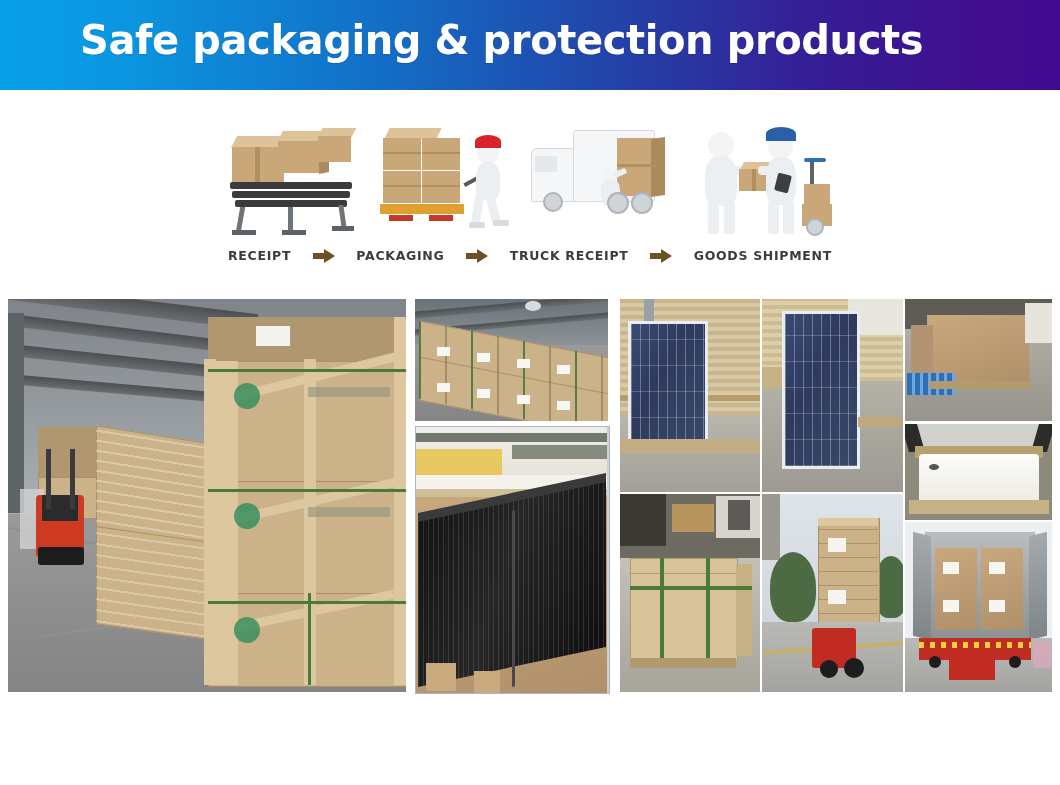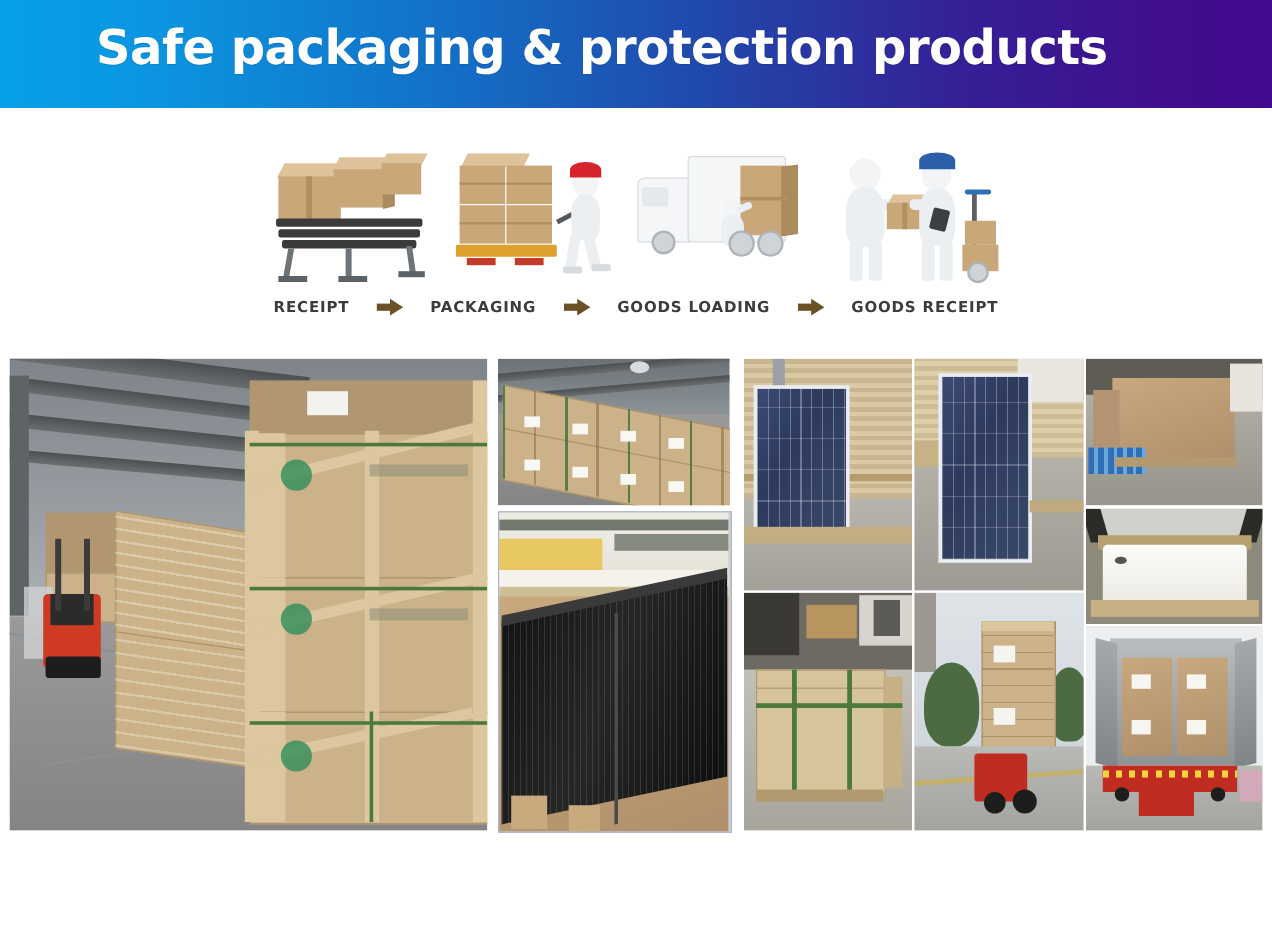--- a/index.html
+++ b/index.html
@@ -253,26 +253,26 @@
     <div class="info-label">RECEIPT</div>
     <div class="info-arrow">
       <div class="shaft"></div>
         <div class="head"></div>
     </div>
     <div class="info-label">PACKAGING</div>
     <div class="info-arrow">
       <div class="shaft"></div>
         <div class="head"></div>
     </div>
-    <div class="info-label">GOODS LOADING</div>
+    <div class="info-label">TRUCK RECEIPT</div>
     <div class="info-arrow">
       <div class="shaft"></div>
         <div class="head"></div>
     </div>
-    <div class="info-label">GOODS RECEIPT</div>
+    <div class="info-label">GOODS SHIPMENT</div>
   </div>
 </div>
 
 <div class="photo-grid">
 
   <div class="photo" style="left:8px; top:299px; width:398px; height:393px">
     <div class="scene">
       <div class="s" style="left:0;top:0;width:398px;height:230px;background:linear-gradient(180deg,#7e8489 0%,#9aa0a4 60%,#b0b4b7 100%)"></div>
       <div class="s roof-dark" style="left:0;top:0;width:250px;height:16px;transform:skewY(7deg)"></div>
       <div class="s roof-dark" style="left:0;top:30px;width:250px;height:12px;transform:skewY(7deg)"></div>

